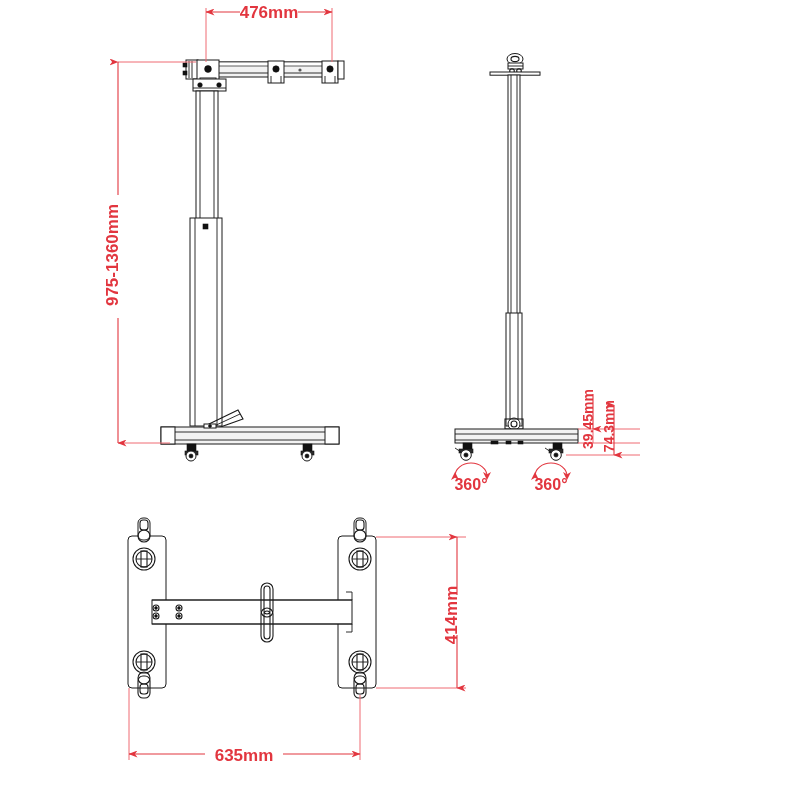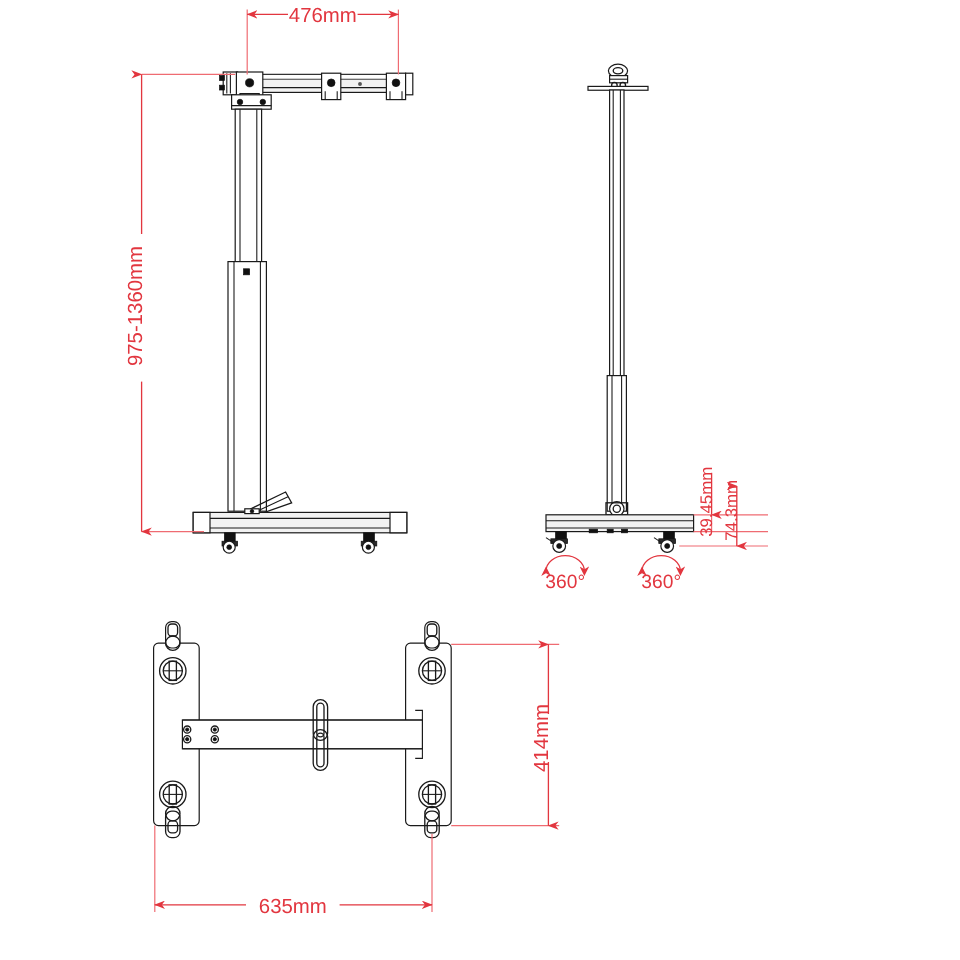--- a/index.html
+++ b/index.html
@@ -12,20 +12,21 @@
     width: 800px;
     height: 800px;
     font-family: "Liberation Sans", sans-serif;
     overflow: hidden;
     position: relative;
   }
   #drawing-root {
     width: 800px;
     height: 800px;
     position: relative;
+    font-weight: bold;
   }
   svg.drawing {
     display: block;
     width: 800px;
     height: 800px;
   }
   .dim-text {
     font-family: "Liberation Sans", sans-serif;
     font-size: 17px;
     fill: #e2363f;

